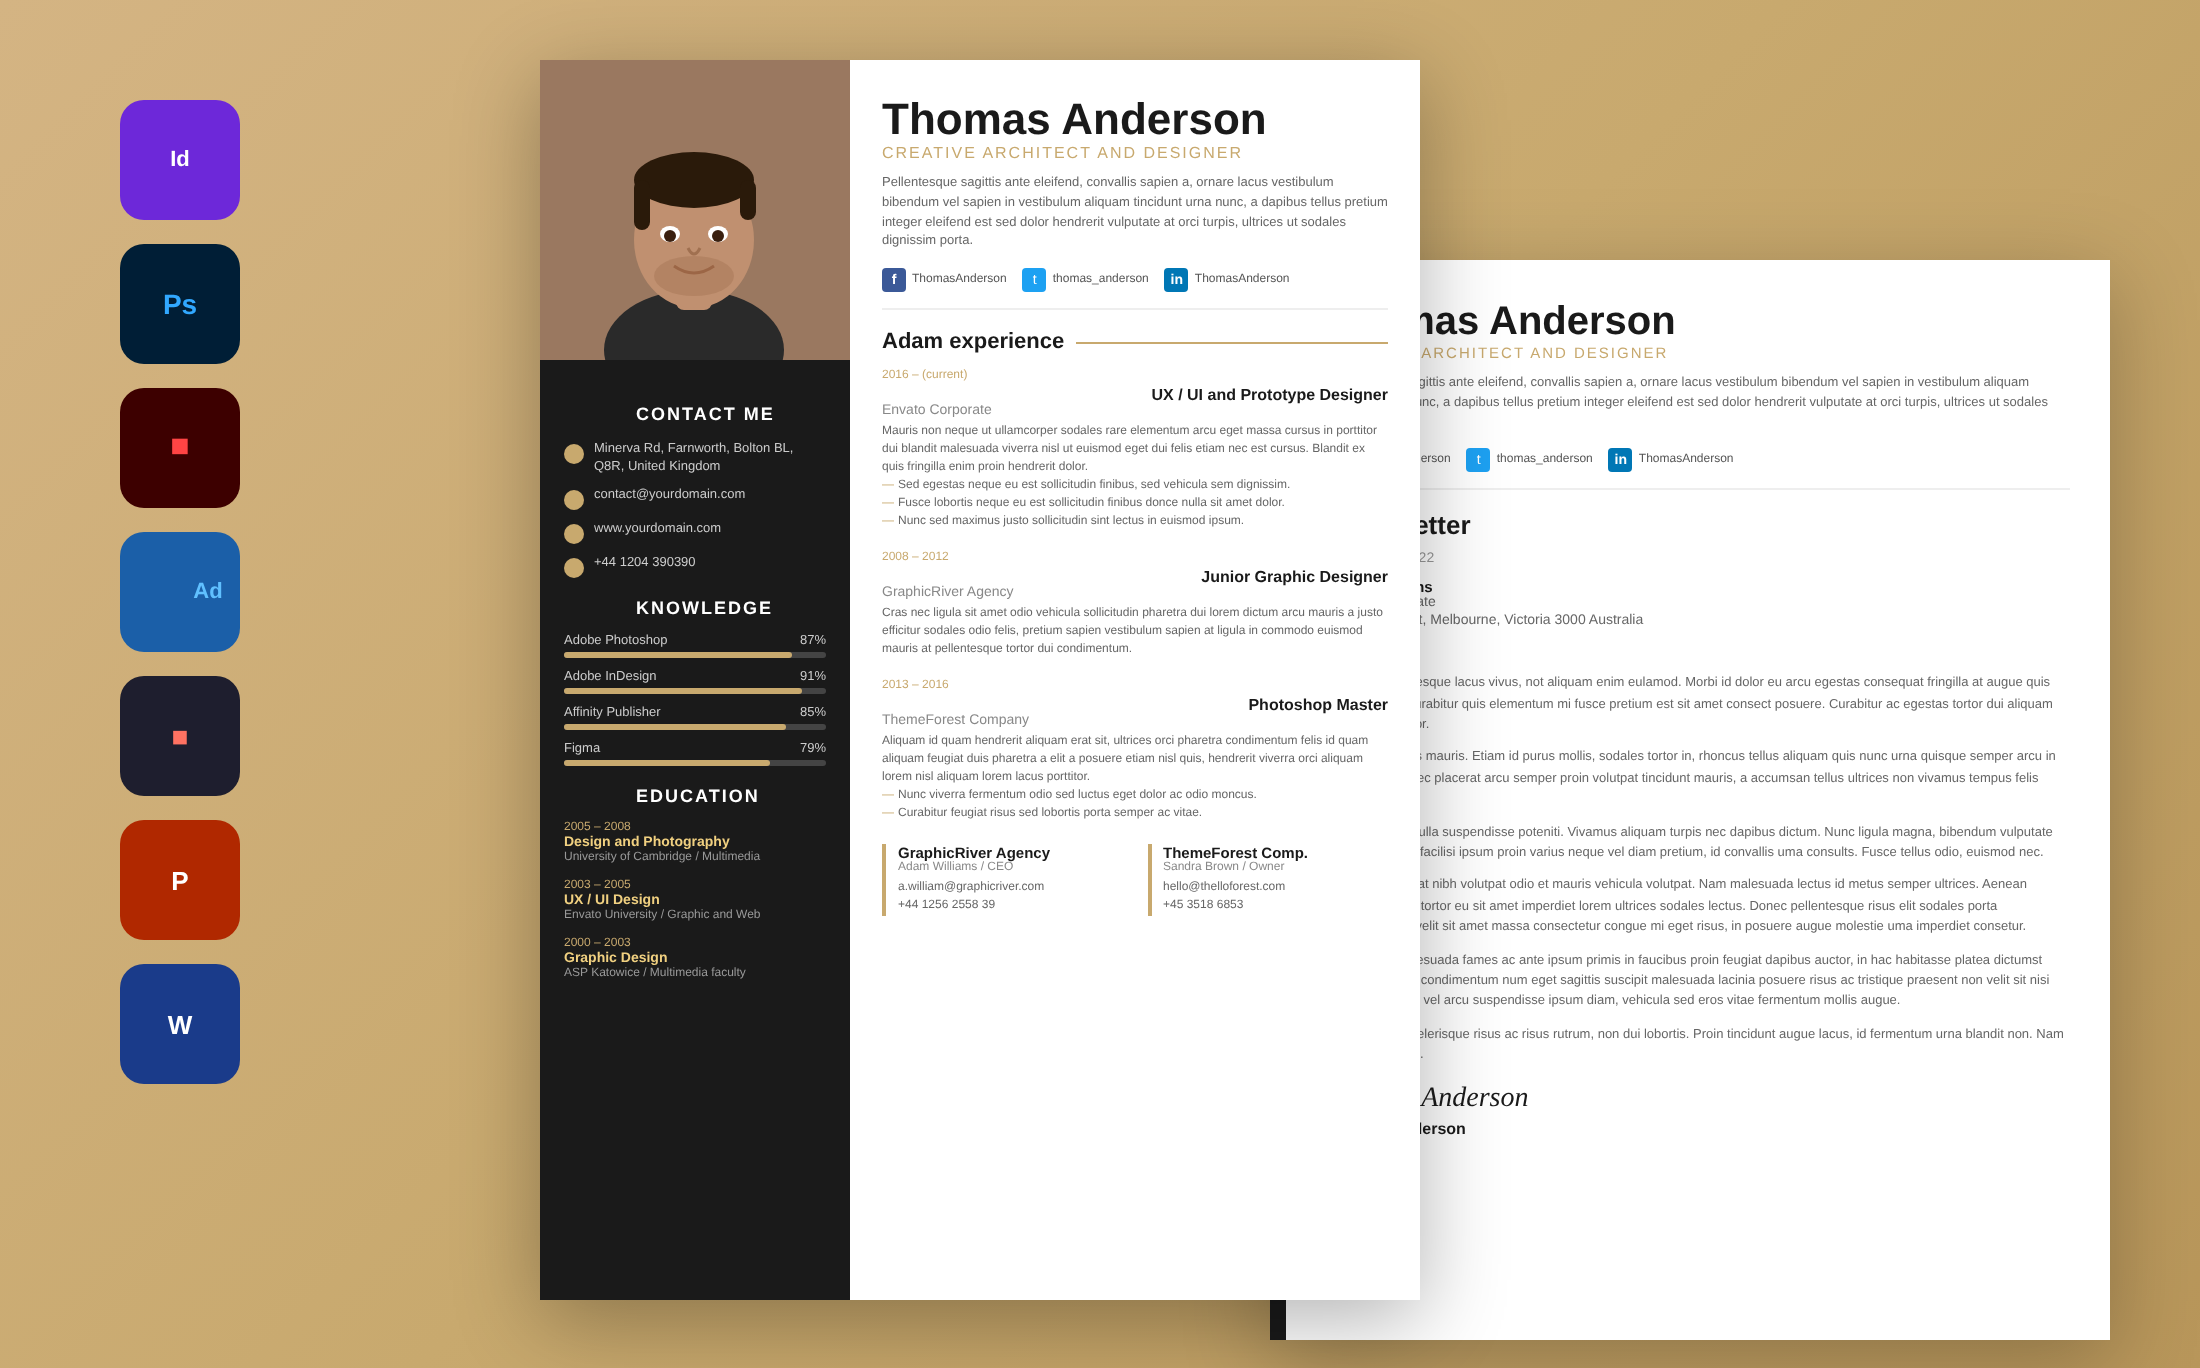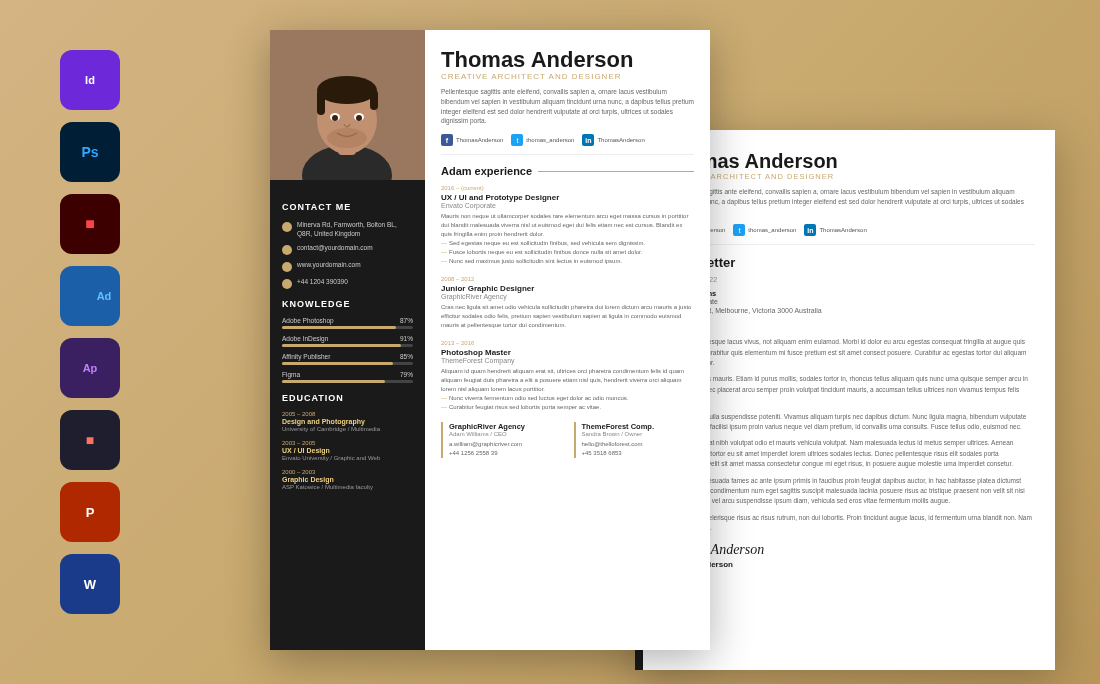--- a/index.html
+++ b/index.html
@@ -98,20 +98,21 @@
     }
 
     .left-section-title {
       font-size: 9px;
       font-weight: bold;
       color: #fff;
       text-transform: uppercase;
       letter-spacing: 1px;
       margin-bottom: 8px;
       margin-top: 10px;
+      margin-left: 36px;
     }
 
     .contact-item {
       display: flex;
       align-items: flex-start;
       gap: 5px;
       margin-bottom: 5px;
     }
 
     .contact-icon {
@@ -268,20 +269,21 @@
     .work-year {
       font-size: 6px;
       color: #c8a96e;
       margin-bottom: 2px;
     }
 
     .work-position {
       font-size: 8px;
       font-weight: bold;
       color: #1a1a1a;
+      text-align: right;
     }
 
     .work-company {
       font-size: 7px;
       color: #888;
       margin-bottom: 3px;
     }
 
     .work-desc {
       font-size: 6px;
@@ -488,23 +490,20 @@
     <span style="font-size:11px; font-weight:bold; color:white;">Id</span>
   </div>
   <div class="app-icon photoshop">
     <span style="font-size:14px; font-weight:bold; color:#31a8ff;">Ps</span>
   </div>
   <div class="app-icon acrobat">
     <span style="font-size:16px; color:#ff4444;">■</span>
   </div>
   <div class="app-icon affinity" style="background:#1b5fa8;">
     <span style="font-size:11px; color:#60c0ff; font-weight:bold;">Ad</span>
-  </div>
-  <div class="app-icon affinity2" style="background:#3a2060;">
-    <span style="font-size:11px; color:#c080ff; font-weight:bold;">Ap</span>
   </div>
   <div class="app-icon figma" style="background:#1e1e2e;">
     <span style="font-size:14px; color:#ff7262;">■</span>
   </div>
   <div class="app-icon powerpoint" style="background:#b02800;">
     <span style="font-size:13px; color:white; font-weight:bold;">P</span>
   </div>
   <div class="app-icon word" style="background:#1a3b8a;">
     <span style="font-size:13px; color:white; font-weight:bold;">W</span>
   </div>

